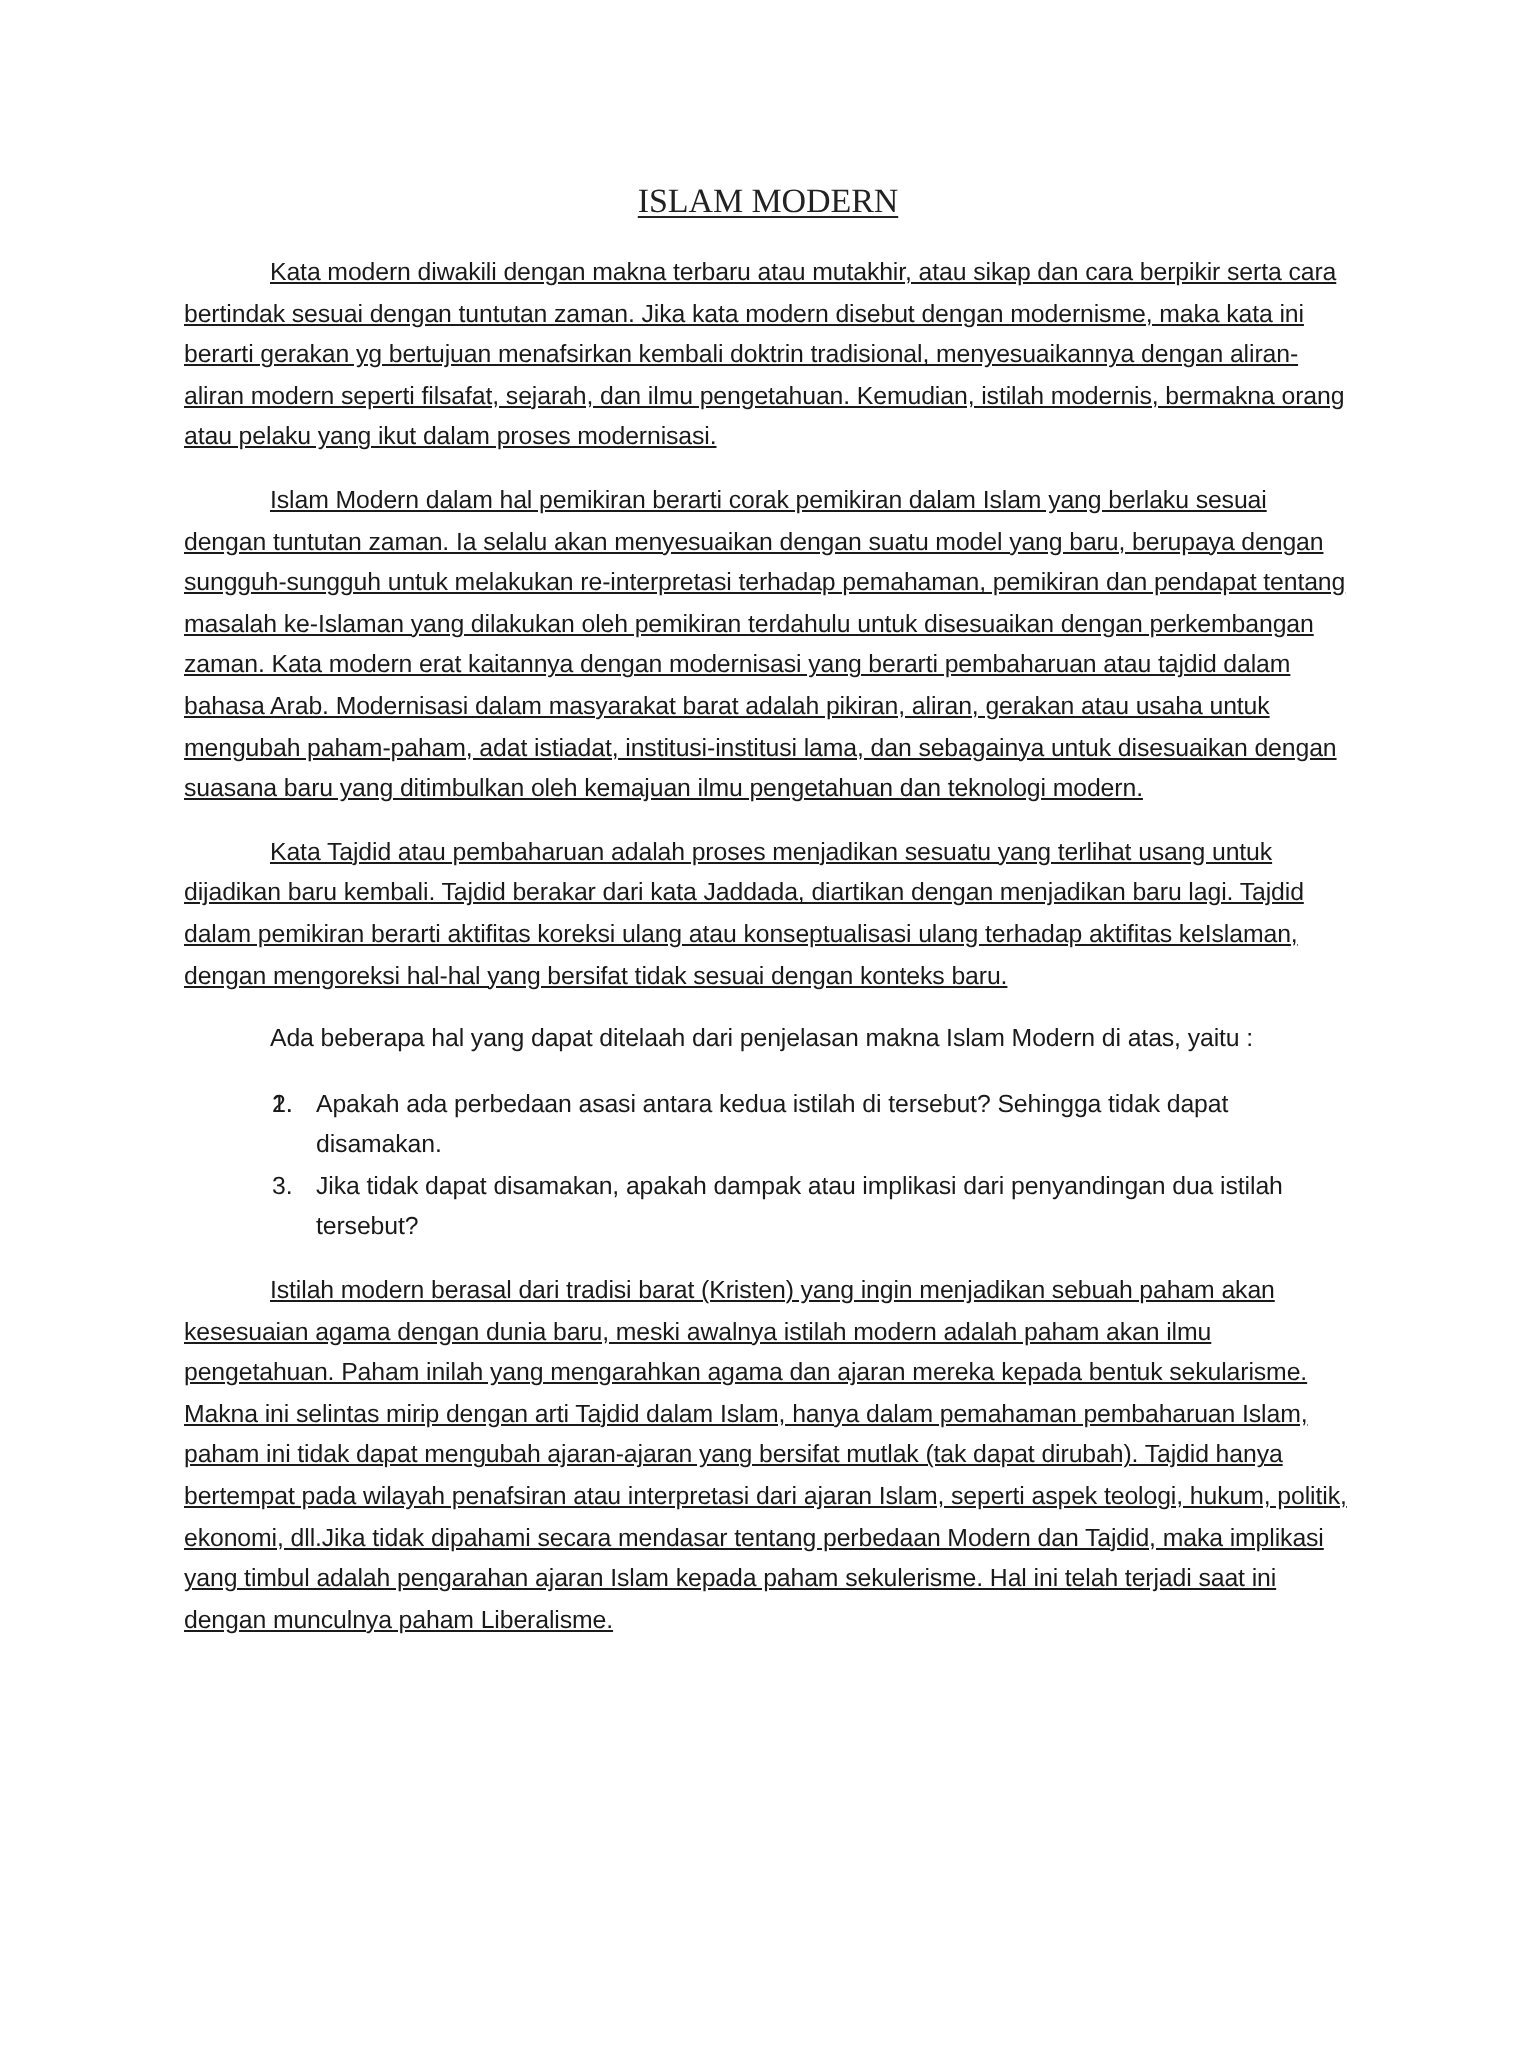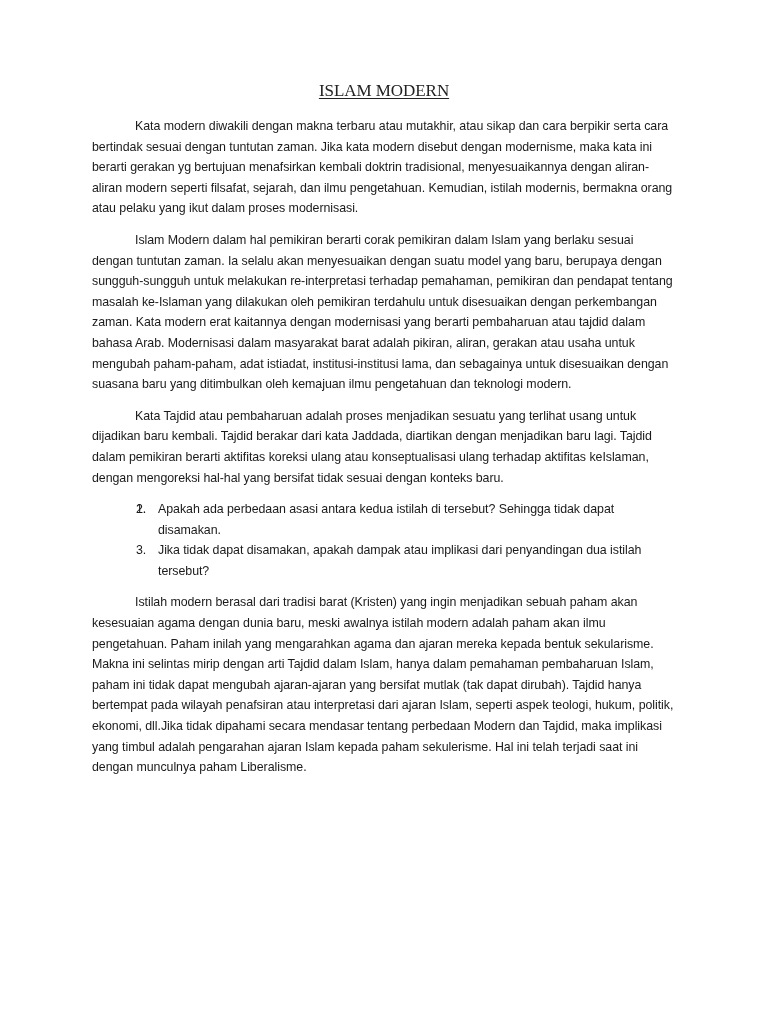--- a/index.html
+++ b/index.html
@@ -10,41 +10,42 @@
     body {
       width: 768px;
       height: 1024px;
       overflow: hidden;
       position: relative;
       color: #1a1a1a;
     }
     .page {
       position: absolute;
       left: 92px;
-      top: 78px;
+      top: 88px;
       width: 584px;
       font-family: "Liberation Sans", "DejaVu Sans", sans-serif;
       font-size: 12.4px;
       line-height: 20.6px;
       letter-spacing: -0.05px;
     }
     .title {
       font-family: "Liberation Serif", "DejaVu Serif", serif;
       font-size: 17px;
       text-align: center;
       text-decoration: underline;
       text-underline-offset: 2px;
       margin: 0 0 12px 0;
       line-height: 26px;
       font-weight: normal;
       color: #222;
     }
     p.para {
       margin: 0 0 11px 0;
       text-indent: 43px;
+      text-decoration: underline;
     }
     p.lead {
       margin: 0 0 12px 0;
       text-indent: 43px;
     }
     ol.questions {
       margin: 0 0 11px 0;
       padding: 0 0 0 66px;
       list-style: none;
     }
@@ -61,20 +62,21 @@
 </head>
 <body>
 
 <div class="page">
   <h1 class="title">ISLAM MODERN</h1>
 
   <p class="para">Kata modern diwakili dengan makna terbaru atau mutakhir, atau sikap dan cara berpikir serta cara bertindak sesuai dengan tuntutan zaman. Jika kata modern disebut dengan modernisme, maka kata ini berarti gerakan yg bertujuan menafsirkan kembali doktrin tradisional, menyesuaikannya dengan aliran-aliran modern seperti filsafat, sejarah, dan ilmu pengetahuan. Kemudian, istilah modernis, bermakna orang atau pelaku yang ikut dalam proses modernisasi.</p>
   <p class="para">Islam Modern dalam hal pemikiran berarti corak pemikiran dalam Islam yang berlaku sesuai dengan tuntutan zaman. Ia selalu akan menyesuaikan dengan suatu model yang baru, berupaya dengan sungguh-sungguh untuk melakukan re-interpretasi terhadap pemahaman, pemikiran dan pendapat tentang masalah ke-Islaman yang dilakukan oleh pemikiran terdahulu untuk disesuaikan dengan perkembangan zaman. Kata modern erat kaitannya dengan modernisasi yang berarti pembaharuan atau tajdid dalam bahasa Arab. Modernisasi dalam masyarakat barat adalah pikiran, aliran, gerakan atau usaha untuk mengubah paham-paham, adat istiadat, institusi-institusi lama, dan sebagainya untuk disesuaikan dengan suasana baru yang ditimbulkan oleh kemajuan ilmu pengetahuan dan teknologi modern.</p>
   <p class="para">Kata Tajdid atau pembaharuan adalah proses menjadikan sesuatu yang terlihat usang untuk dijadikan baru kembali. Tajdid berakar dari kata Jaddada, diartikan dengan menjadikan baru lagi. Tajdid dalam pemikiran berarti aktifitas koreksi ulang atau konseptualisasi ulang terhadap aktifitas keIslaman, dengan mengoreksi hal-hal yang bersifat tidak sesuai dengan konteks baru.</p>
 
+  <p class="lead">Ada beberapa hal yang dapat ditelaah dari penjelasan makna Islam Modern di atas, yaitu :</p>
 
   <ol class="questions">
     <li>
       <span class="num">1.</span>
     </li>
     <li>
       <span class="num">2.</span>
       <span>Apakah ada perbedaan asasi antara kedua istilah di tersebut? Sehingga tidak dapat disamakan.</span>
     </li>
     <li>

